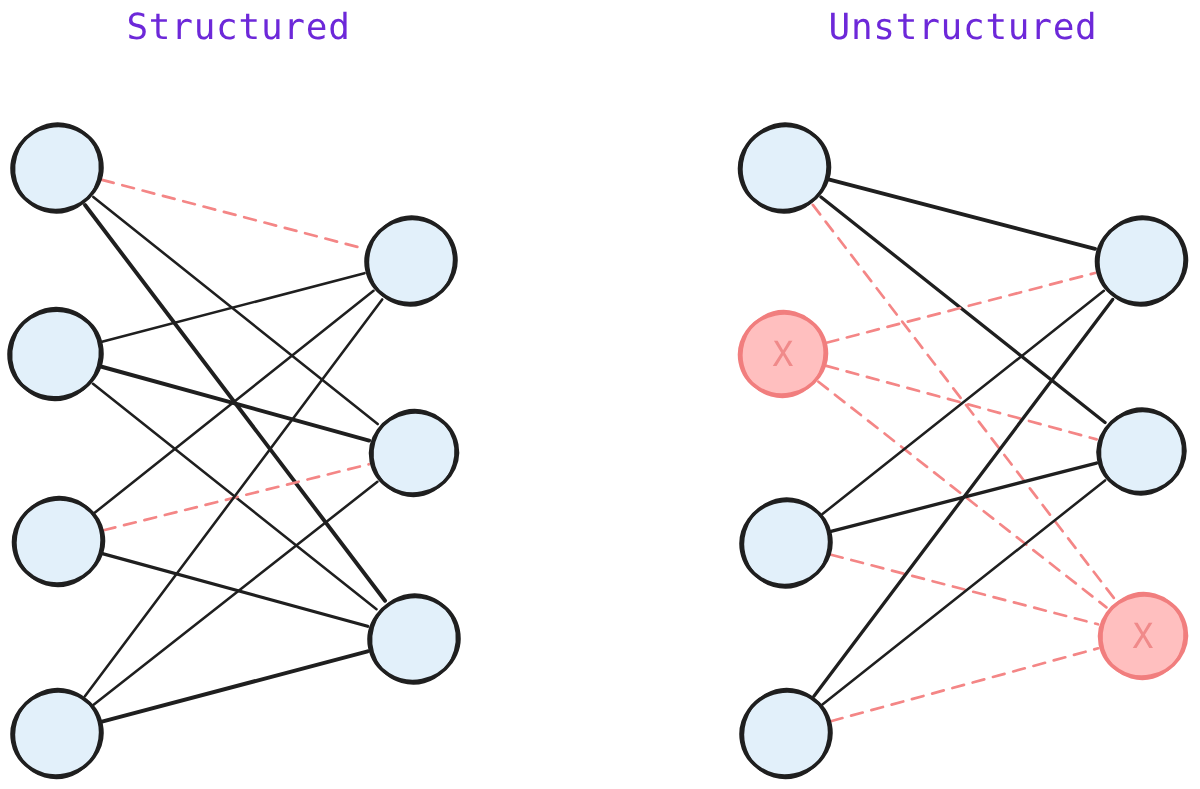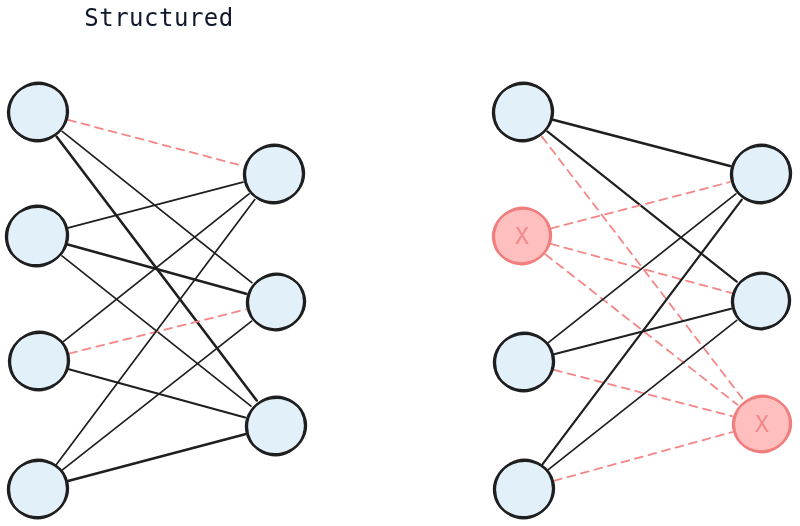--- a/index.html
+++ b/index.html
@@ -9,34 +9,35 @@
     font-family: "DejaVu Sans Mono", "Liberation Mono", monospace;
     overflow: hidden;
   }
   .canvas { position: relative; width: 800px; height: 526px; }
   .diagram-title {
     position: absolute;
     top: 4px;
     transform: translateX(-50%);
     font-size: 24px;
     line-height: 28px;
-    color: #0f172a;
+    color: #6d28d9;
     letter-spacing: 0.5px;
     white-space: nowrap;
     user-select: none;
   }
   .title-structured { left: 159px; }
   .title-unstructured { left: 642px; }
   svg { position: absolute; left: 0; top: 0; }
 </style>
 </head>
 <body>
 
 <div class="canvas">
   <div class="diagram-title title-structured">Structured</div>
+  <div class="diagram-title title-unstructured">Unstructured</div>
   <svg id="diagram-svg" width="800" height="526" viewBox="0 0 800 526">
       <g>
         <line x1="68.0" y1="119.9" x2="243.1" y2="165.9" stroke="#f48686" stroke-width="1.8" stroke-linecap="round" stroke-dasharray="8 6"></line>
         <line x1="62.2" y1="131.3" x2="251.8" y2="282.7" stroke="#1f1f1f" stroke-width="1.7" stroke-linecap="round"></line>
         <line x1="56.7" y1="136.7" x2="256.7" y2="400.5" stroke="#1f1f1f" stroke-width="2.6" stroke-linecap="round"></line>
         <line x1="68.0" y1="227.9" x2="243.0" y2="182.1" stroke="#1f1f1f" stroke-width="1.7" stroke-linecap="round"></line>
         <line x1="67.8" y1="244.5" x2="246.1" y2="293.7" stroke="#1f1f1f" stroke-width="2.6" stroke-linecap="round"></line>
         <line x1="62.0" y1="255.9" x2="251.0" y2="406.1" stroke="#1f1f1f" stroke-width="1.7" stroke-linecap="round"></line>
         <line x1="63.3" y1="341.7" x2="249.0" y2="193.9" stroke="#1f1f1f" stroke-width="1.7" stroke-linecap="round"></line>
         <line x1="69.1" y1="353.5" x2="245.9" y2="309.5" stroke="#f48686" stroke-width="1.8" stroke-linecap="round" stroke-dasharray="8 6"></line>

